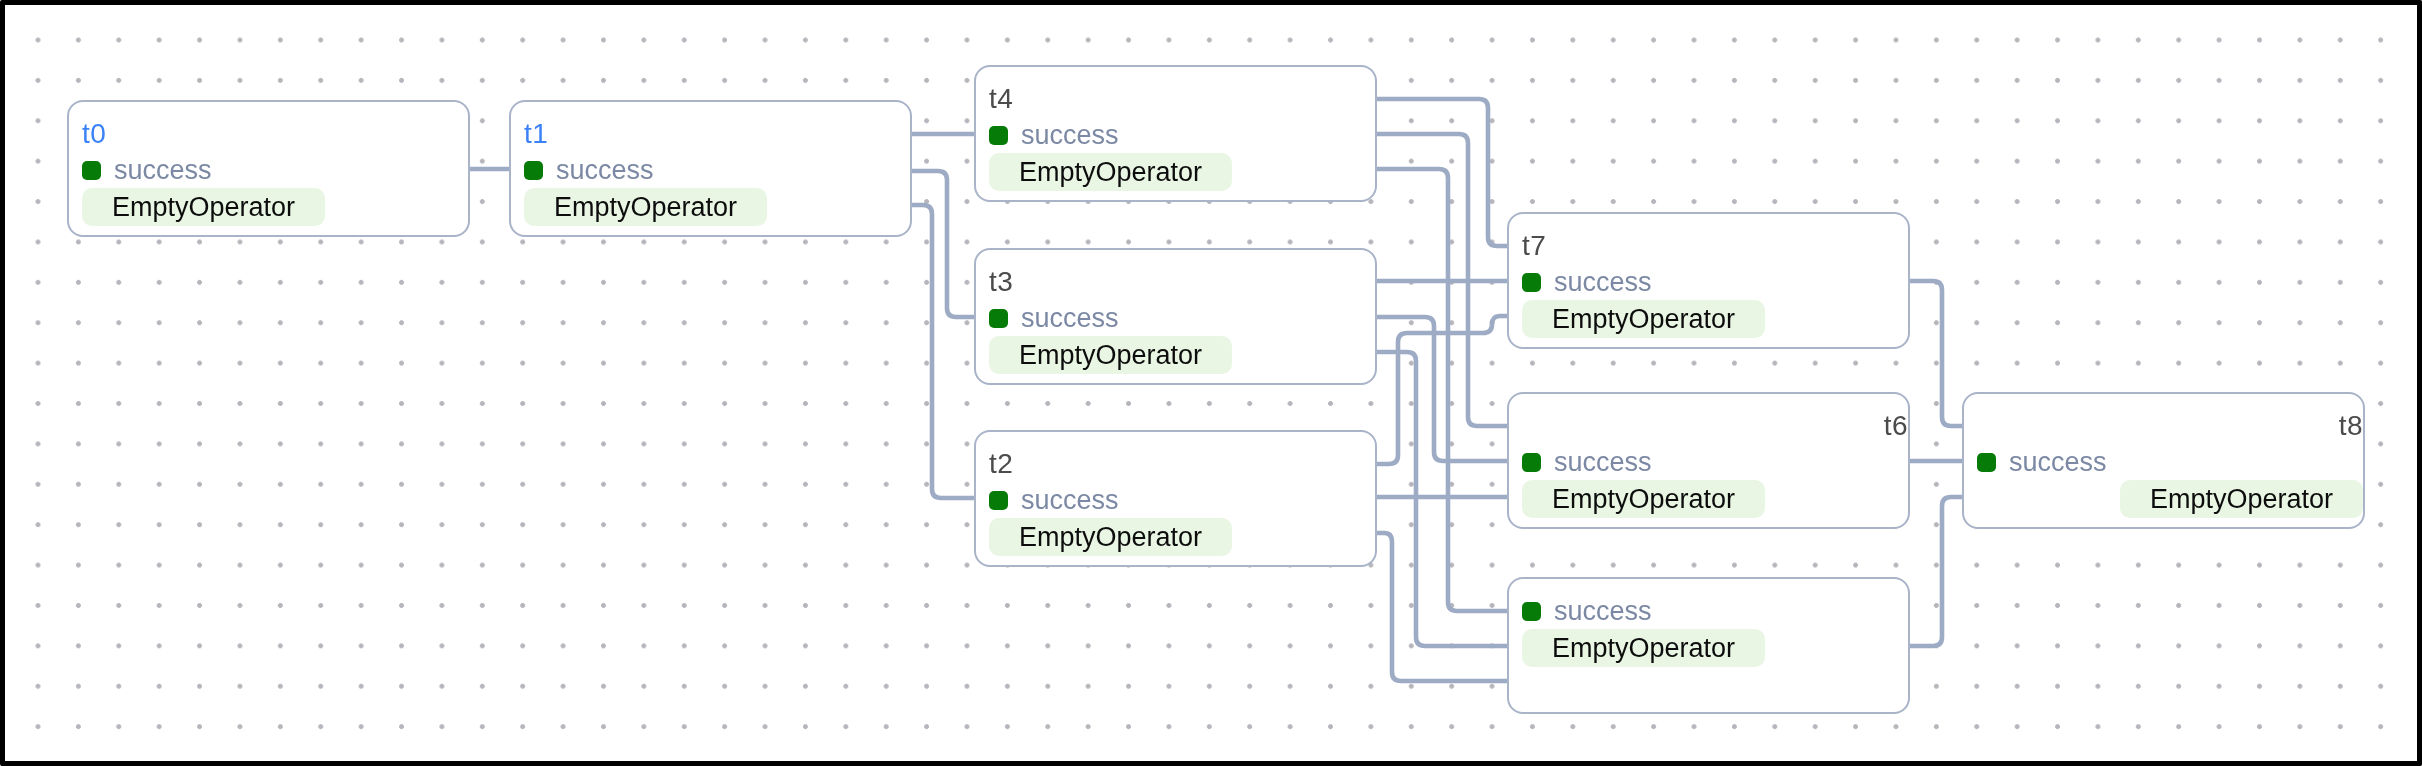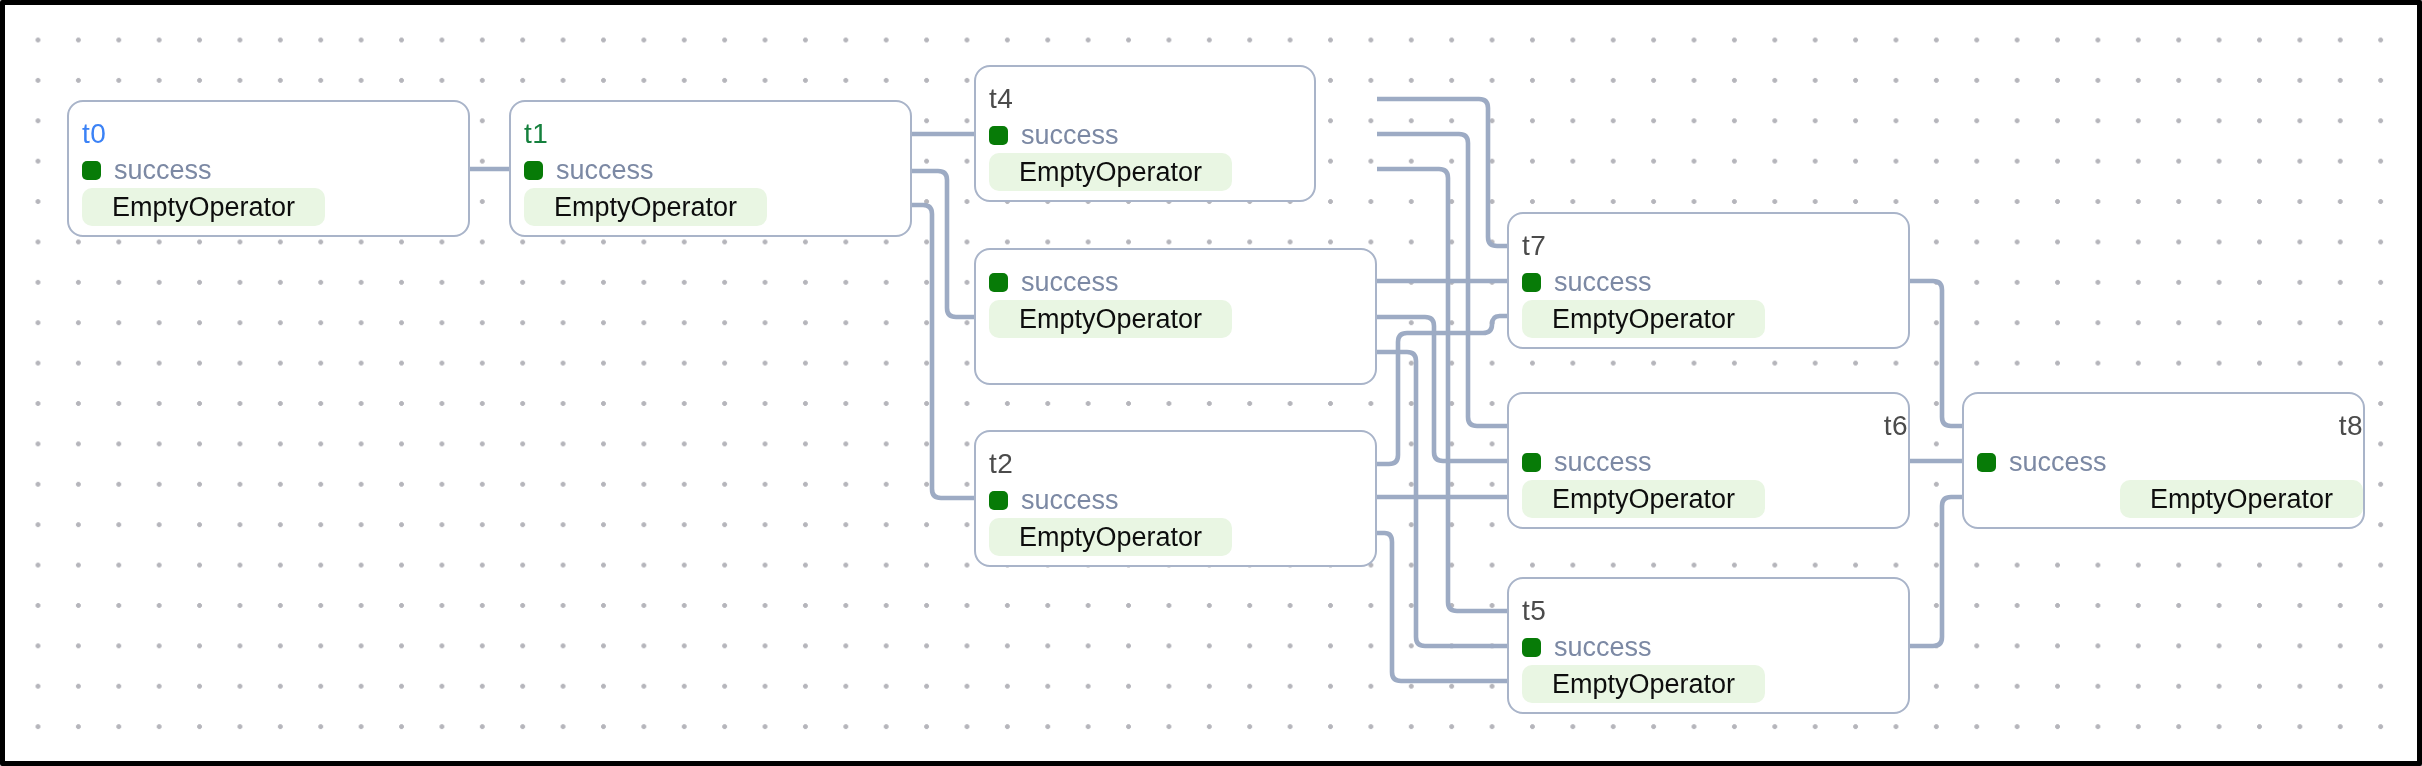--- a/index.html
+++ b/index.html
@@ -101,45 +101,45 @@
       <path d="M1377,533 L1384.5,533 Q1392,533 1392,542 L1392,672 Q1392,681 1401,681 L1507,681" stroke="#9dabc4" stroke-width="4.6"></path>
       <path d="M1910,281 L1933,281 Q1942,281 1942,290 L1942,417 Q1942,426 1951,426 L1962,426" stroke="#9dabc4" stroke-width="4.6"></path>
       <path d="M1910,461 L1962,461" stroke="#9dabc4" stroke-width="4.6"></path>
       <path d="M1910,646 L1933,646 Q1942,646 1942,637 L1942,506 Q1942,497 1951,497 L1962,497" stroke="#9dabc4" stroke-width="4.6"></path>
     </svg>
   <div id="node-layer">
       <div class="task-node" style="left: 67px; top: 100px; width: 403px; height: 137px; border-color: rgb(169, 180, 201); background: rgb(255, 255, 255);"><div class="task-title" style="color: #3b82f6;">t0</div><div class="task-state">
           <span class="state-square" style="background: rgb(7, 123, 7);"></span>
           <span class="state-label" style="color: rgb(124, 137, 164);">success</span>
         </div><div class="operator-badge" style="background: rgb(233, 246, 227); color: rgb(13, 13, 13);">EmptyOperator</div></div>
-      <div class="task-node" style="left: 509px; top: 100px; width: 403px; height: 137px; border-color: rgb(169, 180, 201); background: rgb(255, 255, 255);"><div class="task-title" style="color: #15803d;">t1</div><div class="task-state">
+      <div class="task-node" style="left: 509px; top: 100px; width: 403px; height: 137px; border-color: rgb(169, 180, 201); background: rgb(255, 255, 255);"><div class="task-title" style="color: #3b82f6;">t1</div><div class="task-state">
           <span class="state-square" style="background: rgb(7, 123, 7);"></span>
           <span class="state-label" style="color: rgb(124, 137, 164);">success</span>
         </div><div class="operator-badge" style="background: rgb(233, 246, 227); color: rgb(13, 13, 13);">EmptyOperator</div></div>
-      <div class="task-node" style="left: 974px; top: 65px; width: 342px; height: 137px; border-color: rgb(169, 180, 201); background: rgb(255, 255, 255);"><div class="task-title" style="color: rgb(75, 75, 75);">t4</div><div class="task-state">
+      <div class="task-node" style="left: 974px; top: 65px; width: 403px; height: 137px; border-color: rgb(169, 180, 201); background: rgb(255, 255, 255);"><div class="task-title" style="color: rgb(75, 75, 75);">t4</div><div class="task-state">
           <span class="state-square" style="background: rgb(7, 123, 7);"></span>
           <span class="state-label" style="color: rgb(124, 137, 164);">success</span>
         </div><div class="operator-badge" style="background: rgb(233, 246, 227); color: rgb(13, 13, 13);">EmptyOperator</div></div>
-      <div class="task-node" style="left: 974px; top: 248px; width: 403px; height: 137px; border-color: rgb(169, 180, 201); background: rgb(255, 255, 255);"><div class="task-state">
+      <div class="task-node" style="left: 974px; top: 248px; width: 403px; height: 137px; border-color: rgb(169, 180, 201); background: rgb(255, 255, 255);"><div class="task-title" style="color: rgb(75, 75, 75);">t3</div><div class="task-state">
           <span class="state-square" style="background: rgb(7, 123, 7);"></span>
           <span class="state-label" style="color: rgb(124, 137, 164);">success</span>
         </div><div class="operator-badge" style="background: rgb(233, 246, 227); color: rgb(13, 13, 13);">EmptyOperator</div></div>
       <div class="task-node" style="left: 974px; top: 430px; width: 403px; height: 137px; border-color: rgb(169, 180, 201); background: rgb(255, 255, 255);"><div class="task-title" style="color: rgb(75, 75, 75);">t2</div><div class="task-state">
           <span class="state-square" style="background: rgb(7, 123, 7);"></span>
           <span class="state-label" style="color: rgb(124, 137, 164);">success</span>
         </div><div class="operator-badge" style="background: rgb(233, 246, 227); color: rgb(13, 13, 13);">EmptyOperator</div></div>
       <div class="task-node" style="left: 1507px; top: 212px; width: 403px; height: 137px; border-color: rgb(169, 180, 201); background: rgb(255, 255, 255);"><div class="task-title" style="color: rgb(75, 75, 75);">t7</div><div class="task-state">
           <span class="state-square" style="background: rgb(7, 123, 7);"></span>
           <span class="state-label" style="color: rgb(124, 137, 164);">success</span>
         </div><div class="operator-badge" style="background: rgb(233, 246, 227); color: rgb(13, 13, 13);">EmptyOperator</div></div>
       <div class="task-node" style="left: 1507px; top: 392px; width: 403px; height: 137px; border-color: rgb(169, 180, 201); background: rgb(255, 255, 255);"><div class="task-title" style="color: rgb(75, 75, 75); text-align: right;">t6</div><div class="task-state">
           <span class="state-square" style="background: rgb(7, 123, 7);"></span>
           <span class="state-label" style="color: rgb(124, 137, 164);">success</span>
         </div><div class="operator-badge" style="background: rgb(233, 246, 227); color: rgb(13, 13, 13);">EmptyOperator</div></div>
-      <div class="task-node" style="left: 1507px; top: 577px; width: 403px; height: 137px; border-color: rgb(169, 180, 201); background: rgb(255, 255, 255);"><div class="task-title" style="color: rgb(75, 75, 75);">t5</div><div class="task-state">
+      <div class="task-node" style="left: 1507px; top: 577px; width: 403px; height: 137px; border-color: rgb(169, 180, 201); background: rgb(255, 255, 255);"><div class="task-state">
           <span class="state-square" style="background: rgb(7, 123, 7);"></span>
           <span class="state-label" style="color: rgb(124, 137, 164);">success</span>
         </div><div class="operator-badge" style="background: rgb(233, 246, 227); color: rgb(13, 13, 13);">EmptyOperator</div></div>
       <div class="task-node" style="left: 1962px; top: 392px; width: 403px; height: 137px; border-color: rgb(169, 180, 201); background: rgb(255, 255, 255); text-align: right;"><div class="task-title" style="color: rgb(75, 75, 75);">t8</div><div class="task-state">
           <span class="state-square" style="background: rgb(7, 123, 7);"></span>
           <span class="state-label" style="color: rgb(124, 137, 164);">success</span>
         </div><div class="operator-badge" style="background: rgb(233, 246, 227); color: rgb(13, 13, 13);">EmptyOperator</div></div>
     </div>
 </div>
 <div id="frame"></div>

